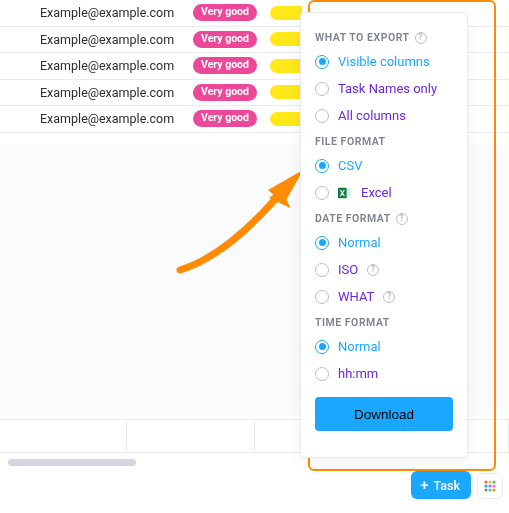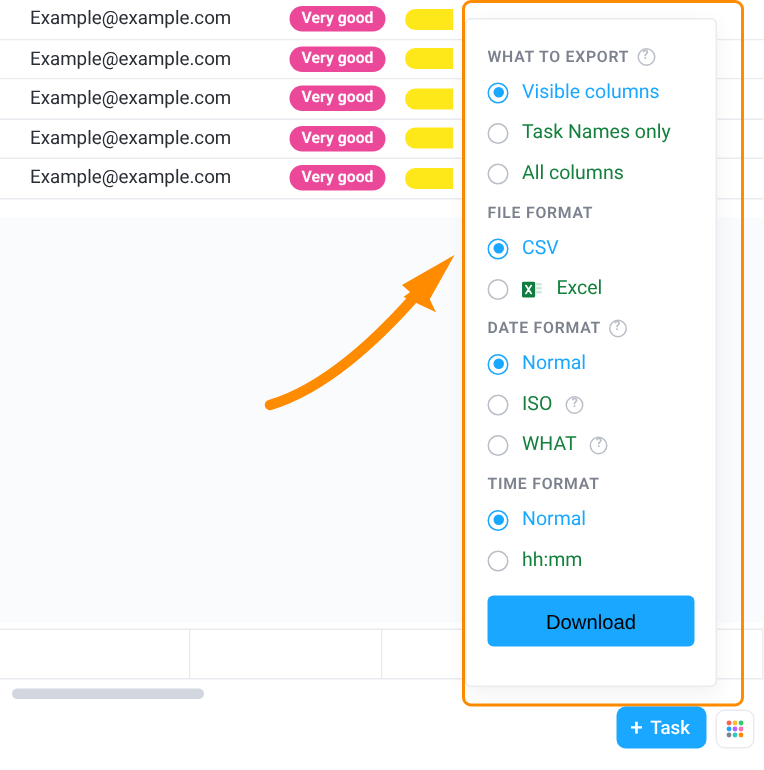--- a/index.html
+++ b/index.html
@@ -2,50 +2,50 @@
 <html><head>
 <meta charset="utf-8">
 <style>
   * { box-sizing: border-box; margin: 0; padding: 0; }
   html, body { width: 509px; height: 513px; font-family: -apple-system, BlinkMacSystemFont, "Segoe UI", Roboto, Arial, sans-serif; background: #fff; overflow: hidden; }
   .stage { position: relative; width: 509px; height: 513px; }
 
   
   .table { position: absolute; left: 0; top: 0; width: 509px; }
   .row { display: flex; align-items: center; height: 26.5px; border-bottom: 1px solid #e9ebf0; background: #fff; }
-  .cell-email { width: 180px; padding-left: 20px; font-size: 12.5px; color: #292d34; white-space: nowrap; overflow: hidden; }
+  .cell-email { width: 180px; padding-left: 40px; font-size: 12.5px; color: #292d34; white-space: nowrap; overflow: hidden; }
   .cell-badge { width: 90px; display:flex; justify-content:center;}
   .badge { display:inline-block; background:#ec4899; color:#fff; font-size:10.5px; font-weight:700; padding:2px 8px 2px; border-radius:10px; line-height:1.2;}
   .cell-prog { width: 50px; display:flex; justify-content:flex-start;}
   .prog { height:14px; width:32px; background:#ffe81a; border-radius:7px 0 0 7px; }
 
   
   .greyzone { position:absolute; left:0; top:145px; width:509px; height:270px; background:#fafbfc;}
 
   
   .footercells { position:absolute; left:0; top:419px; width:509px; height:34px; display:flex; border-top:1px solid #e9ebf0; border-bottom:1px solid #e9ebf0;}
   .footercells > div { flex:1; border-right:1px solid #e9ebf0; background:#fff;}
 
   .scrollhint { position:absolute; left:8px; top:459px; width:128px; height:7px; background:#d2d6de; border-radius:4px;}
 
   
   .arrow-svg { position:absolute; left:170px; top:160px; width:150px; height:120px; pointer-events:none;}
 
   
   .panel-outline { position:absolute; left:308px; top:0px; width:188px; height:471px; border:2px solid #ff8b00; border-radius:6px; pointer-events:none; }
-  .panel { position:absolute; left:310px; top:12px; width:168px; height:446px; background:#fff; border:1px solid #e9ebf0; border-radius:4px; box-shadow:0 4px 14px rgba(0,0,0,0.06); padding:18px 14px 12px 14px; font-size:13px; color:#292d34;}
+  .panel { position:absolute; left:300px; top:12px; width:168px; height:446px; background:#fff; border:1px solid #e9ebf0; border-radius:4px; box-shadow:0 4px 14px rgba(0,0,0,0.06); padding:18px 14px 12px 14px; font-size:13px; color:#292d34;}
   .sec-head { font-size:10.5px; letter-spacing:.05em; color:#7c828d; text-transform:uppercase; font-weight:600; margin:0px 0 10px 0; display:flex; align-items:center; gap:5px;}
   .sec-head.mt { margin-top:12px;}
   .help { width:12px; height:12px; border-radius:50%; border:1.3px solid #b9bec7; color:#b9bec7; font-size:8.5px; font-weight:700; display:inline-flex; align-items:center; justify-content:center; line-height:1;}
   .opt { display:flex; align-items:center; gap:9px; margin-bottom:12px; cursor:pointer;}
   .radio { width:14px; height:14px; border-radius:50%; border:1.5px solid #b9bec7; display:inline-flex; align-items:center; justify-content:center; flex:0 0 14px;}
   .radio.sel { border-color:#1aa7ff;}
   .radio.sel::after{ content:""; width:7px; height:7px; border-radius:50%; background:#1aa7ff;}
   .opt.sel .lbl { color:#1aa7ff;}
-  .lbl { font-size:13px; color:#15803d;}
+  .lbl { font-size:13px; color:#6d28d9;}
   .excel-ico{ width:14px; height:14px; display:inline-flex;}
   .dl-btn { margin-top:4px; width:100%; height:34px; background:#1aa7ff; color:#000000; border:none; border-radius:4px; font-size:13.5px; font-weight:500; cursor:pointer;}
 
   
   .taskbtn{ position:absolute; right:38px; bottom:14px; height:28px; padding:0 11px 0 9px; background:#1aa7ff; border-radius:6px; color:#fff; font-size:12.5px; font-weight:500; display:flex; align-items:center; gap:5px; cursor:pointer;}
   .appsbtn{ position:absolute; right:6px; bottom:14px; width:26px; height:26px; border-radius:6px; background:#fff; border:1px solid #e9ebf0; display:flex; align-items:center; justify-content:center; cursor:pointer;}
   .appsbtn svg{ width:14px; height:14px;}
 </style>
 </head>
 <body>

